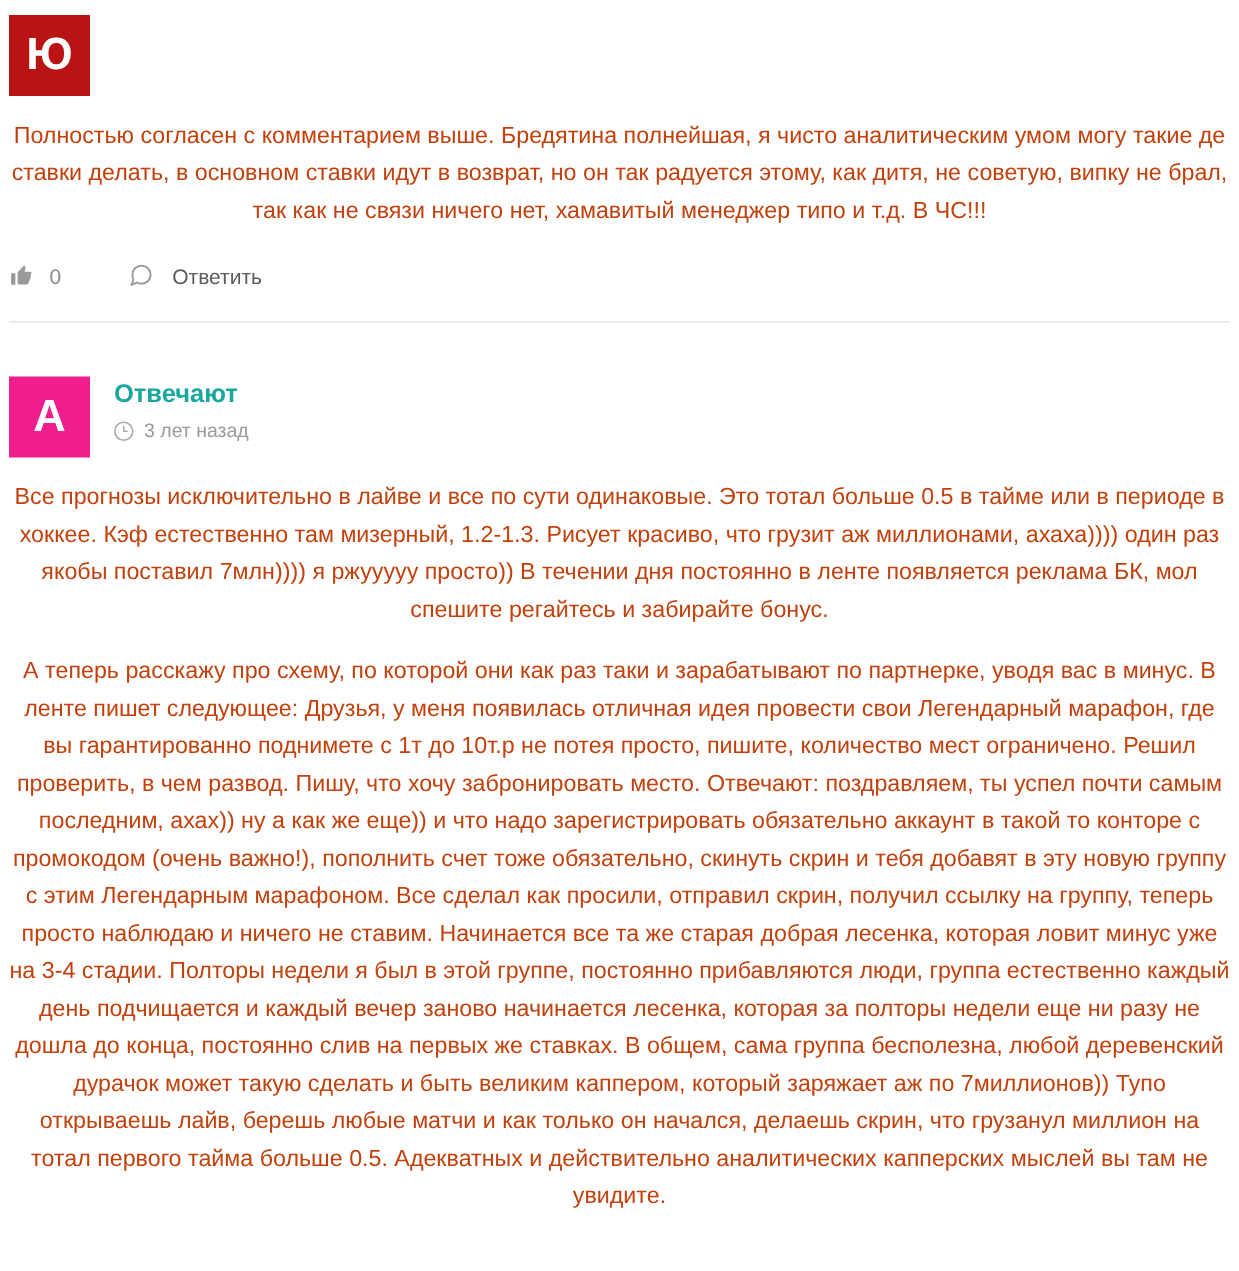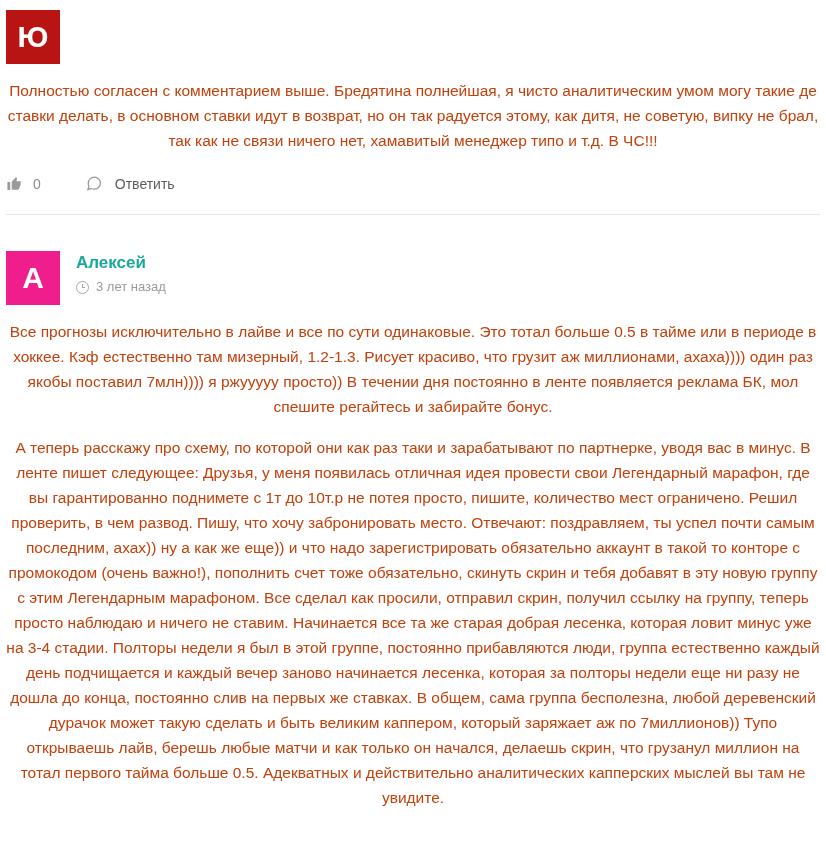--- a/index.html
+++ b/index.html
@@ -172,21 +172,21 @@
   </div>
 
   <div class="spacer"></div>
 
   <div class="comment">
     <div class="comment-head">
       <div class="avatar" style="background:#ef1e8c;">
         <span>А</span>
       </div>
       <div class="head-meta">
-        <div class="author">Алексей</div>
+        <div class="author">Отвечают</div>
         <div class="timestamp-row">
           <span class="clock-icon"></span>
           <span class="timestamp">3 лет назад</span>
         </div>
       </div>
     </div>
     <div class="comment-body">
       <p>Все прогнозы исключительно в лайве и все по сути одинаковые. Это тотал больше 0.5 в тайме или в периоде в хоккее. Кэф естественно там мизерный, 1.2-1.3. Рисует красиво, что грузит аж миллионами, ахаха)))) один раз якобы поставил 7млн)))) я ржууууу просто)) В течении дня постоянно в ленте появляется реклама БК, мол спешите регайтесь и забирайте бонус.</p>
       <p>А теперь расскажу про схему, по которой они как раз таки и зарабатывают по партнерке, уводя вас в минус. В ленте пишет следующее: Друзья, у меня появилась отличная идея провести свои Легендарный марафон, где вы гарантированно поднимете с 1т до 10т.р не потея просто, пишите, количество мест ограничено. Решил проверить, в чем развод. Пишу, что хочу забронировать место. Отвечают: поздравляем, ты успел почти самым последним, ахах)) ну а как же еще)) и что надо зарегистрировать обязательно аккаунт в такой то конторе с промокодом (очень важно!), пополнить счет тоже обязательно, скинуть скрин и тебя добавят в эту новую группу с этим Легендарным марафоном. Все сделал как просили, отправил скрин, получил ссылку на группу, теперь просто наблюдаю и ничего не ставим. Начинается все та же старая добрая лесенка, которая ловит минус уже на 3-4 стадии. Полторы недели я был в этой группе, постоянно прибавляются люди, группа естественно каждый день подчищается и каждый вечер заново начинается лесенка, которая за полторы недели еще ни разу не дошла до конца, постоянно слив на первых же ставках. В общем, сама группа бесполезна, любой деревенский дурачок может такую сделать и быть великим каппером, который заряжает аж по 7миллионов)) Тупо открываешь лайв, берешь любые матчи и как только он начался, делаешь скрин, что грузанул миллион на тотал первого тайма больше 0.5. Адекватных и действительно аналитических капперских мыслей вы там не увидите.</p>
     </div>

